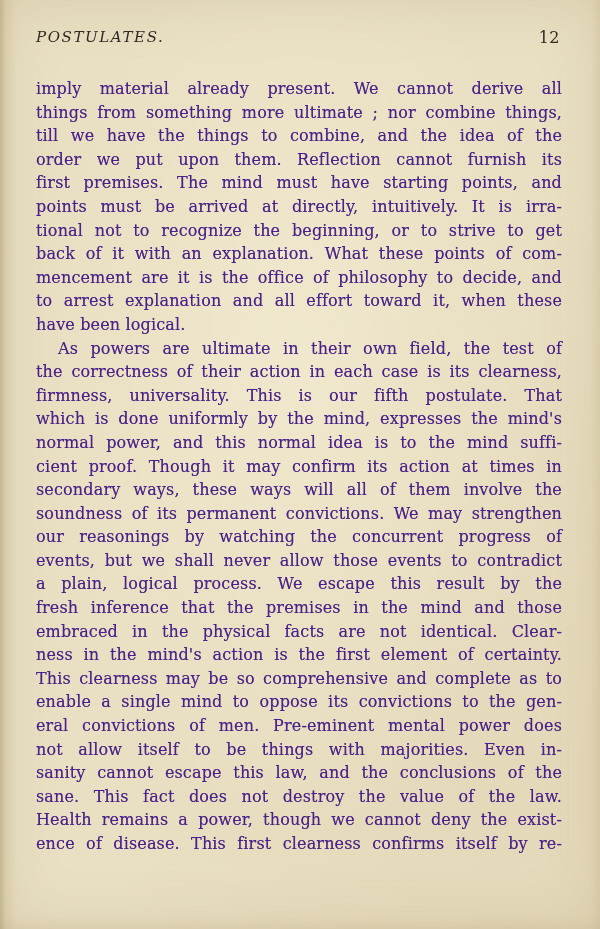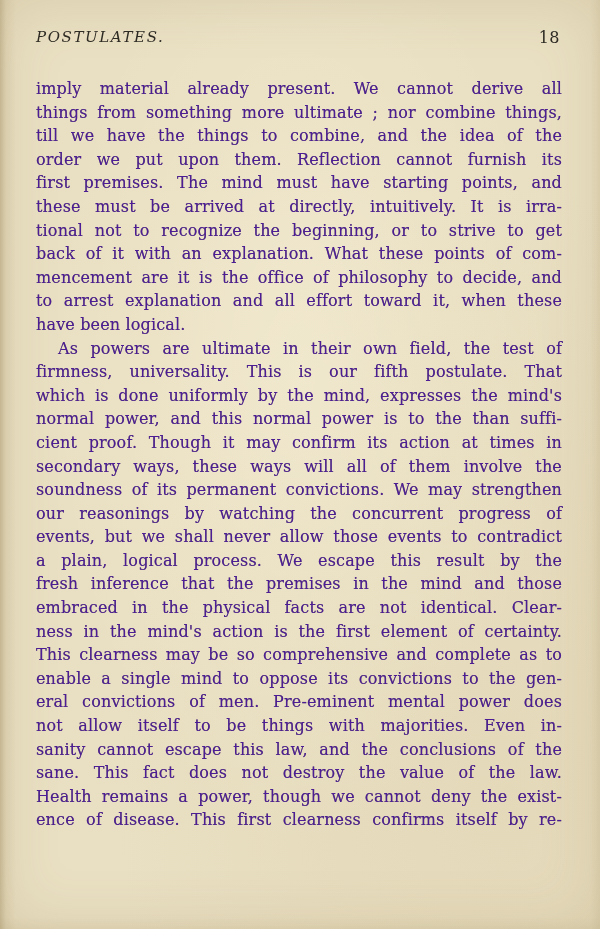--- a/index.html
+++ b/index.html
@@ -69,42 +69,43 @@
   .line.indent { text-indent: 22px; }
   .line.last-left { text-align-last: left; }
 </style>
 </head>
 <body>
 
 <div class="paper"></div>
 
 <div class="running-header">
   <div class="running-head">POSTULATES.</div>
-  <div class="page-number">18</div>
+  <div class="page-number">12</div>
 </div>
 
 <div class="text-block">
     <div class="paragraph">
       <div class="line">imply material already present.  We cannot derive all</div>
       <div class="line">things from something more ultimate ; nor combine things,</div>
       <div class="line">till we have the things to combine, and the idea of the</div>
       <div class="line">order we put upon them.  Reflection cannot furnish its</div>
       <div class="line">first premises.  The mind must have starting points, and</div>
-      <div class="line">these must be arrived at directly, intuitively.  It is irra-</div>
+      <div class="line">points must be arrived at directly, intuitively.  It is irra-</div>
       <div class="line">tional not to recognize the beginning, or to strive to get</div>
       <div class="line">back of it with an explanation.  What these points of com-</div>
       <div class="line">mencement are it is the office of philosophy to decide, and</div>
       <div class="line">to arrest explanation and all effort toward it, when these</div>
       <div class="line last-left">have been logical.</div>
     </div>
     <div class="paragraph">
       <div class="line indent">As powers are ultimate in their own field, the test of</div>
+      <div class="line">the correctness of their action in each case is its clearness,</div>
       <div class="line">firmness, universality.  This is our fifth postulate.  That</div>
       <div class="line">which is done uniformly by the mind, expresses the mind's</div>
-      <div class="line">normal power, and this normal power is to the than suffi-</div>
+      <div class="line">normal power, and this normal idea is to the mind suffi-</div>
       <div class="line">cient proof.  Though it may confirm its action at times in</div>
       <div class="line">secondary ways, these ways will all of them involve the</div>
       <div class="line">soundness of its permanent convictions.  We may strengthen</div>
       <div class="line">our reasonings by watching the concurrent progress of</div>
       <div class="line">events, but we shall never allow those events to contradict</div>
       <div class="line">a plain, logical process.  We escape this result by the</div>
       <div class="line">fresh inference that the premises in the mind and those</div>
       <div class="line">embraced in the physical facts are not identical.  Clear-</div>
       <div class="line">ness in the mind's action is the first element of certainty.</div>
       <div class="line">This clearness may be so comprehensive and complete as to</div>

